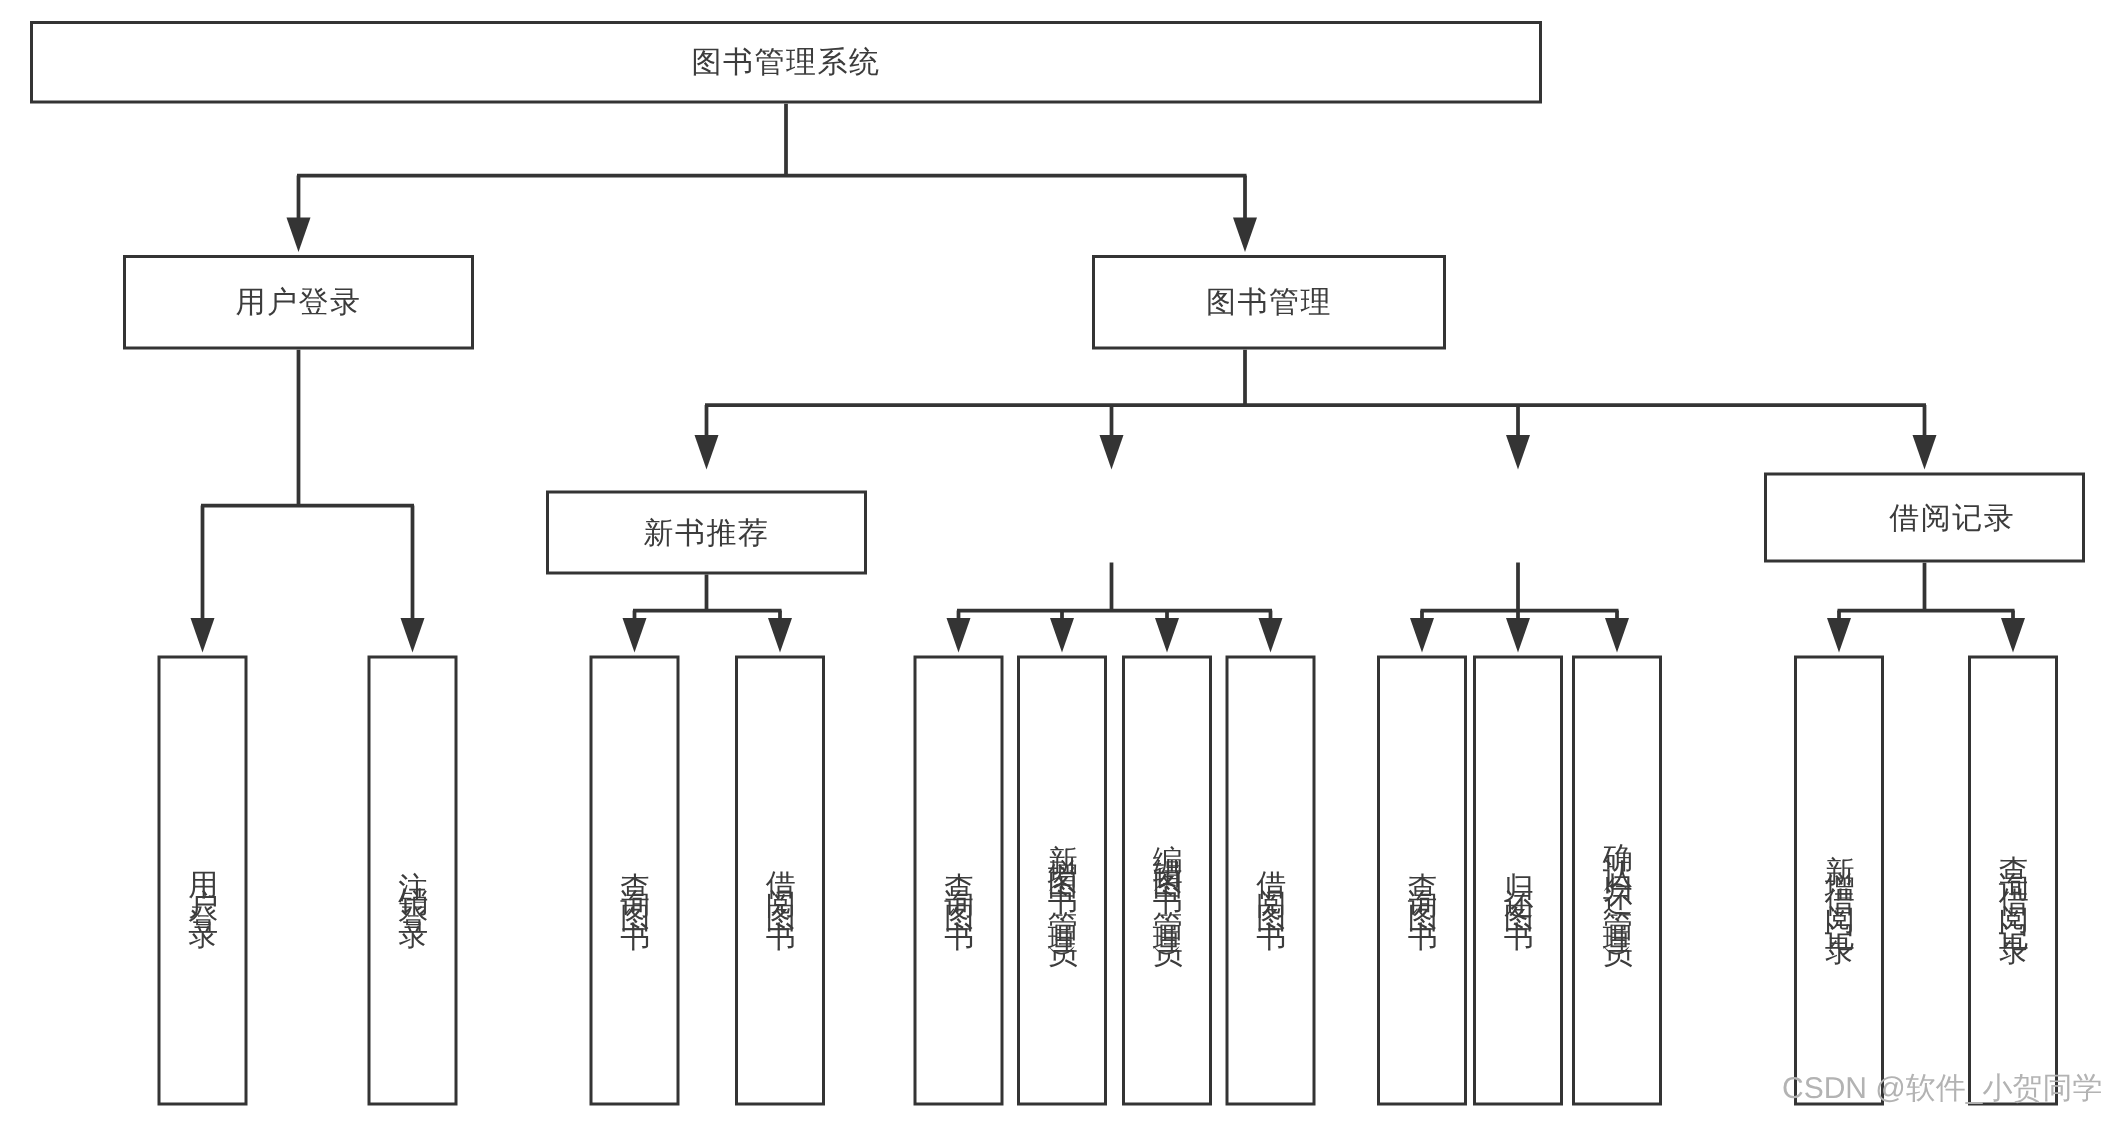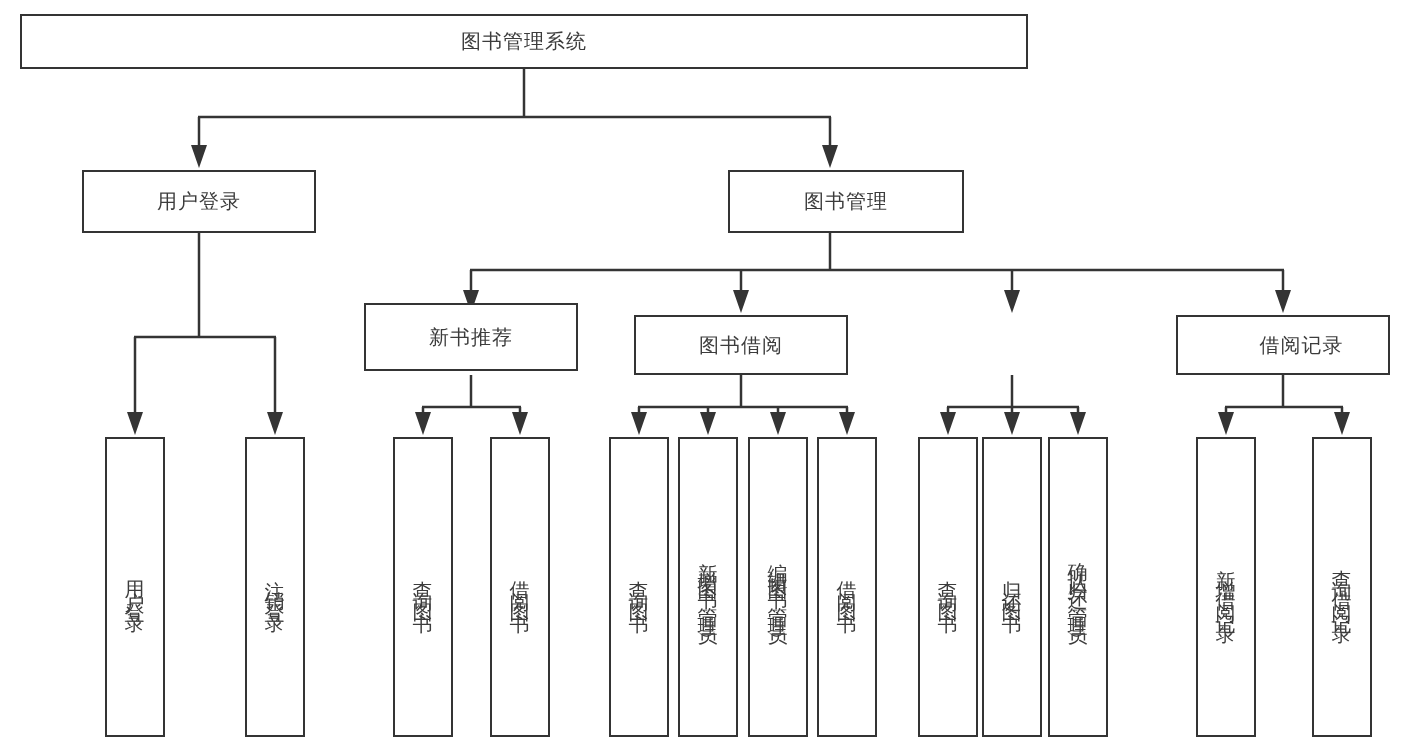--- a/index.html
+++ b/index.html
@@ -50,20 +50,21 @@
     z-index: 3;
     color: #b3b3b3;
     font-size: 20px;
     white-space: nowrap;
   }
 </style>
 </head>
 <body>
 
 <div id="stage">
+  <div class="watermark">CSDN @软件_小贺同学</div>
 <svg id="connectors" width="1405" height="747">
       <line x1="524" y1="69" x2="524" y2="117" stroke="#343434" stroke-width="2.5"></line>
       <line x1="198" y1="117" x2="831" y2="117" stroke="#343434" stroke-width="2.5"></line>
       <line x1="199" y1="117" x2="199" y2="150" stroke="#343434" stroke-width="2.5"></line>
       <polygon points="191,145 207,145 199,168" fill="#343434"></polygon>
       <line x1="830" y1="117" x2="830" y2="150" stroke="#343434" stroke-width="2.5"></line>
       <polygon points="822,145 838,145 830,168" fill="#343434"></polygon>
       <line x1="830" y1="233" x2="830" y2="270" stroke="#343434" stroke-width="2.5"></line>
       <line x1="470" y1="270" x2="1284" y2="270" stroke="#343434" stroke-width="2.5"></line>
       <line x1="471" y1="270" x2="471" y2="295" stroke="#343434" stroke-width="2.5"></line>
@@ -113,25 +114,22 @@
     </svg>
     <div class="node horizontal" style="left: 20px; top: 14px; width: 1008px; height: 55px;">
       <span>图书管理系统</span>
     </div>
     <div class="node horizontal" style="left: 82px; top: 170px; width: 234px; height: 63px;">
       <span>用户登录</span>
     </div>
     <div class="node horizontal" style="left: 728px; top: 170px; width: 236px; height: 63px;">
       <span>图书管理</span>
     </div>
-    <div class="node horizontal" style="left: 364px; top: 303px; width: 214px; height: 68px;">
+    <div class="node horizontal" style="left: 364px; top: 327px; width: 214px; height: 56px;">
       <span>新书推荐</span>
-    </div>
-    <div class="node horizontal" style="left: 634px; top: 315px; width: 214px; height: 60px;">
-      <span>图书借阅</span>
     </div>
     <div class="node horizontal" style="left: 1176px; top: 315px; width: 214px; height: 60px; padding-left: 37px;">
       <span>借阅记录</span>
     </div>
     <div class="node vertical" style="left: 105px; top: 437px; width: 60px; height: 300px;">
       <span>用户登录</span>
     </div>
     <div class="node vertical" style="left: 245px; top: 437px; width: 60px; height: 300px;">
       <span>注销登录</span>
     </div>

